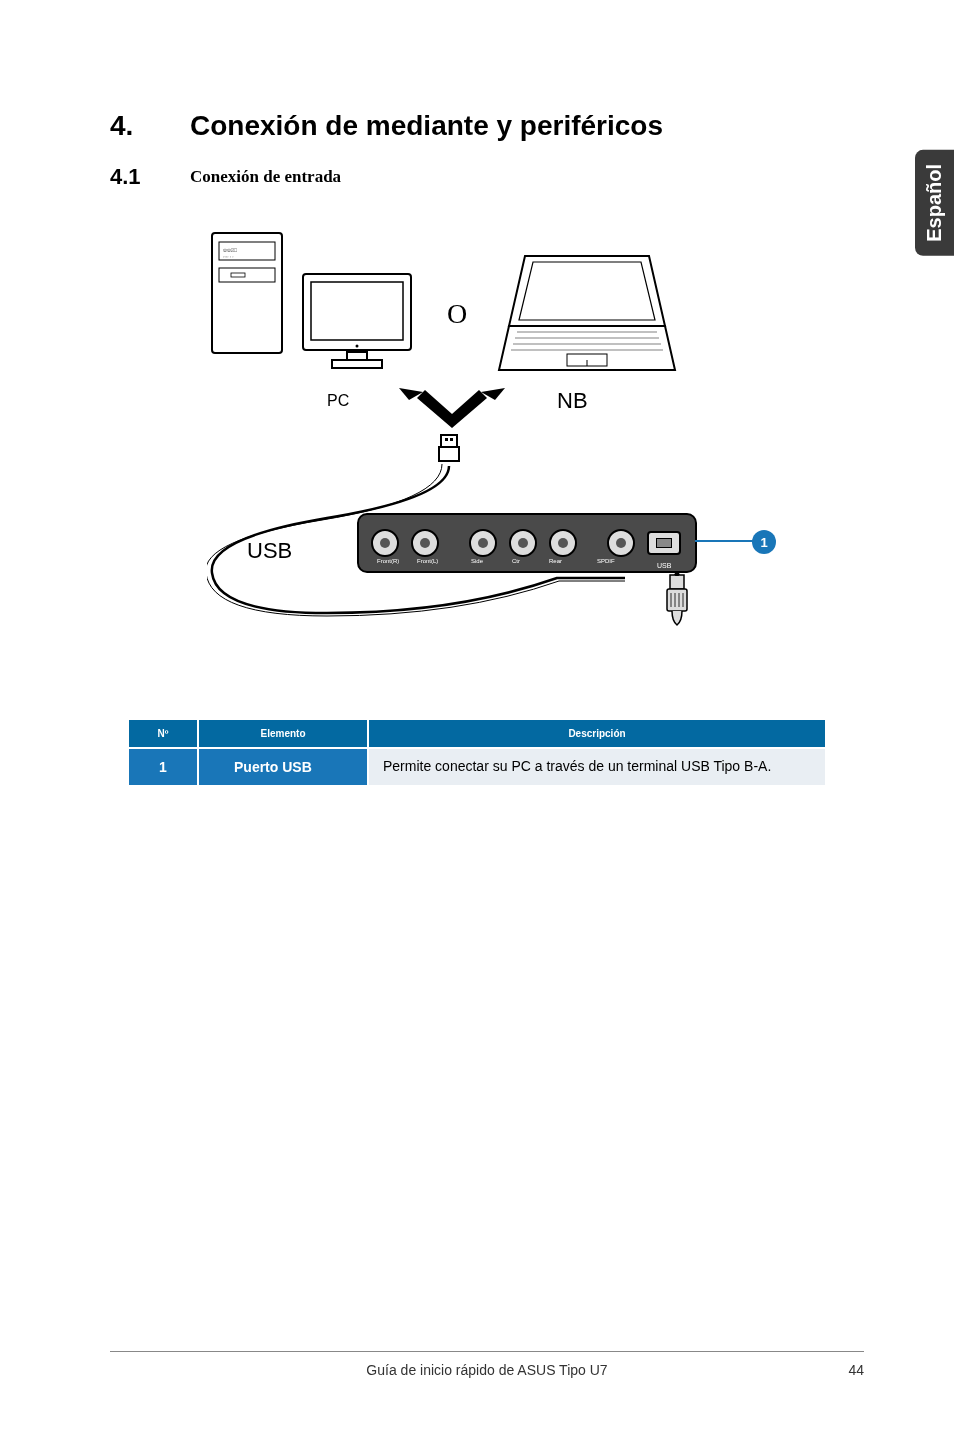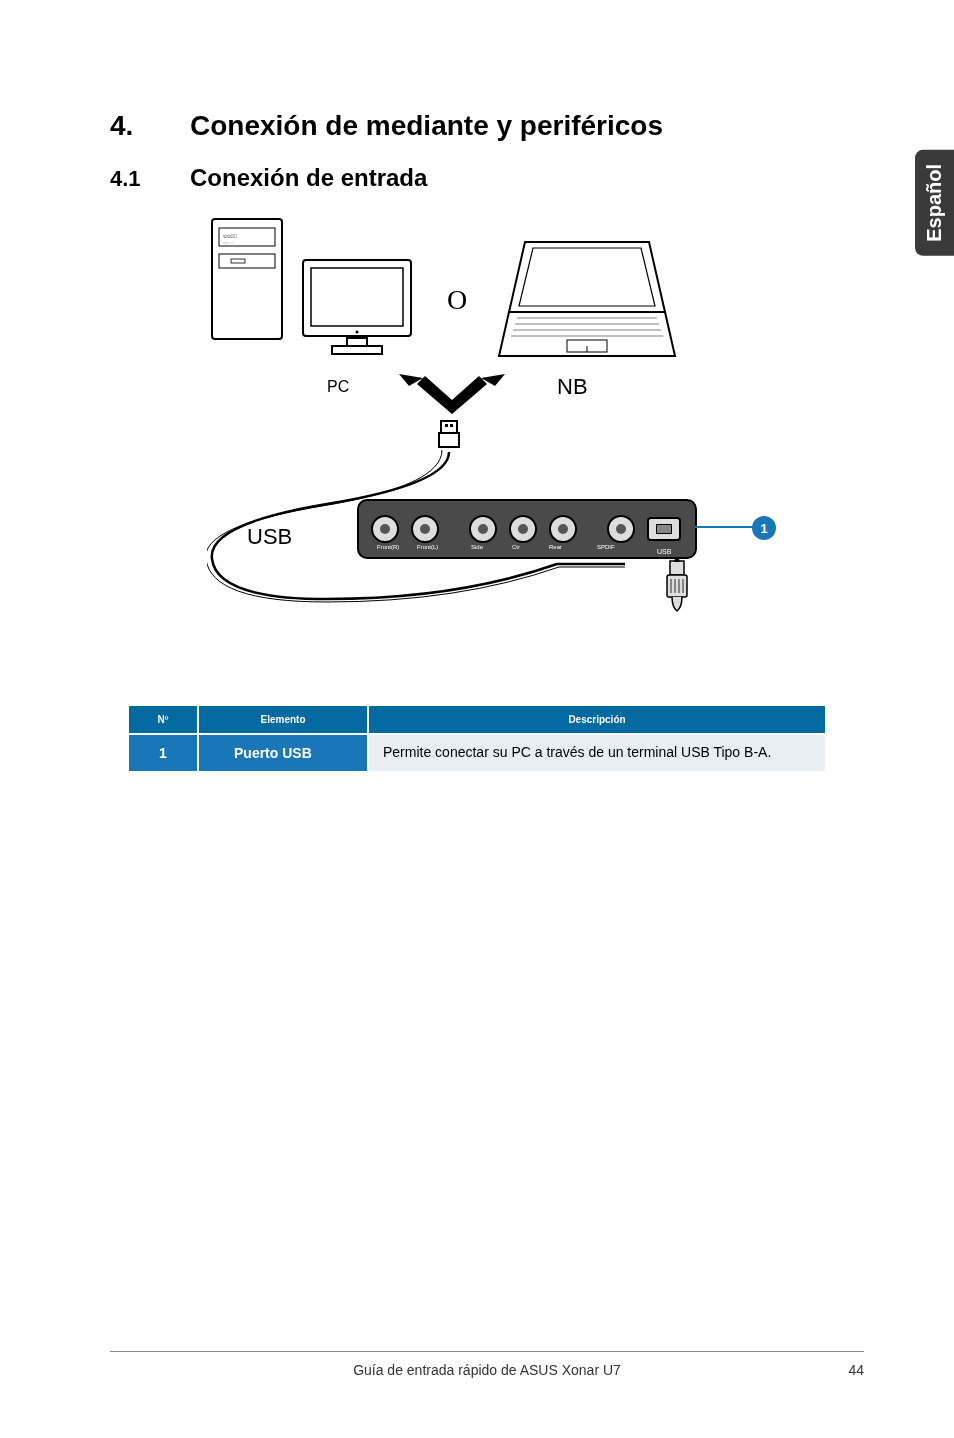--- a/index.html
+++ b/index.html
@@ -10,23 +10,23 @@
     background: #fff;
     position: relative;
     color: #000;
   }
   .content {
     padding: 110px 110px 0 110px;
   }
   .h1-row { display: flex; align-items: baseline; margin-bottom: 22px; }
   .h1-num { font-size: 28px; font-weight: bold; width: 80px; }
   .h1-text { font-size: 28px; font-weight: bold; }
-  .h2-row { display: flex; align-items: flex-end; margin-bottom: 2px; }
+  .h2-row { display: flex; align-items: center; margin-bottom: 18px; }
   .h2-num { font-size: 22px; font-weight: bold; width: 80px; }
-  .h2-text { font-size: 24px; font-weight: bold; }
+  .h2-text { font-size: 17px; font-weight: bold; font-family: Liberation Serif, serif; }
   .h3-row { display: flex; align-items: baseline; margin-bottom: 30px; }
   .h3-num { font-size: 17px; font-weight: bold; width: 80px; }
   .h3-text { font-size: 17px; font-weight: bold; }
 
   .side-tab {
     position: absolute;
     right: 0;
     top: 150px;
     background: #3a3a3a;
     color: #fff;
@@ -292,15 +292,15 @@
           <td class="desc">Permite conectar su PC a través de un terminal USB Tipo B-A.</td>
         </tr>
       </tbody>
     </table>
   </div>
 
 </div>
 
 <div class="footer">
   <div class="spacer"></div>
-  <div class="center">Guía de entrada rápido de ASUS Xonar U7</div>
+  <div class="center">Guía de inicio rápido de ASUS Tipo U7</div>
   <div class="pagenum">44</div>
 </div>
 
 </body></html>

